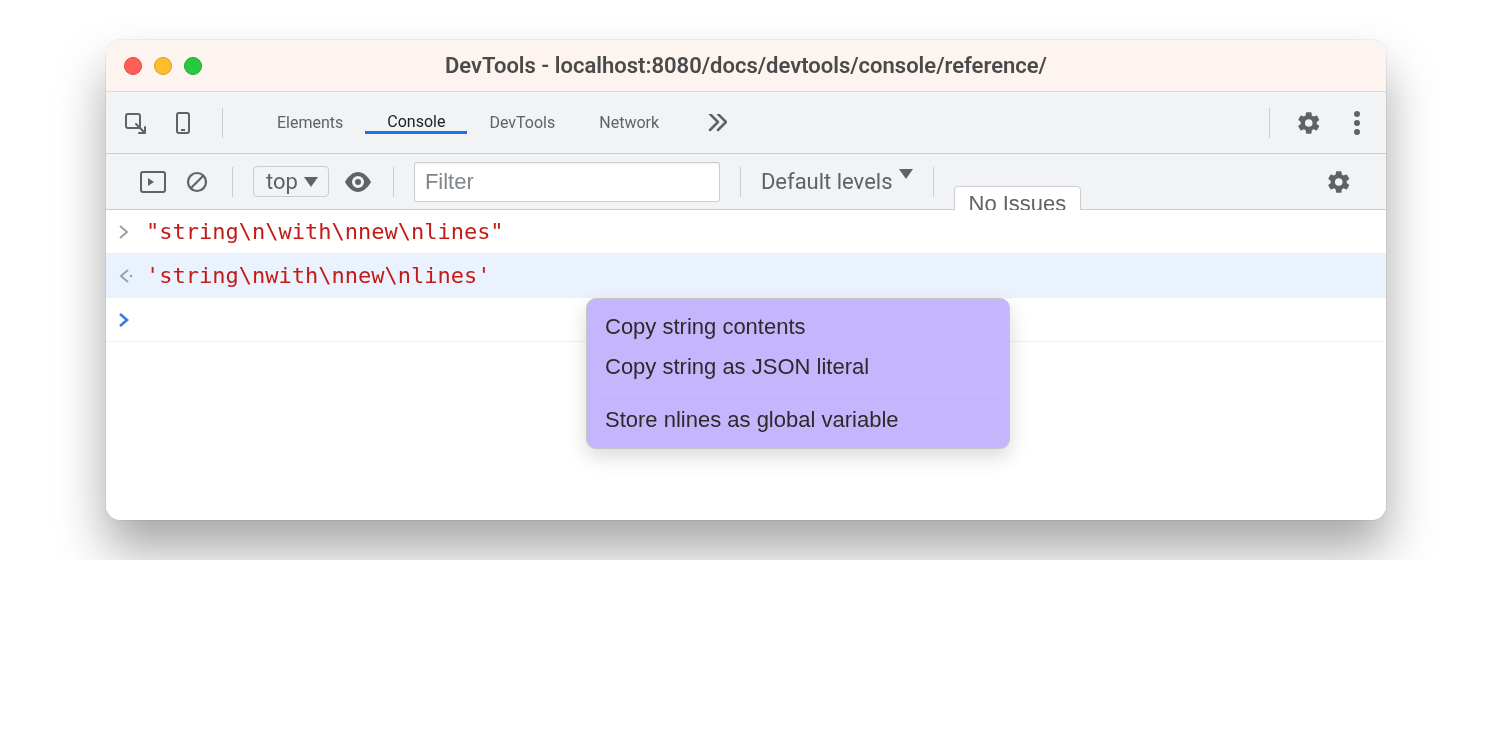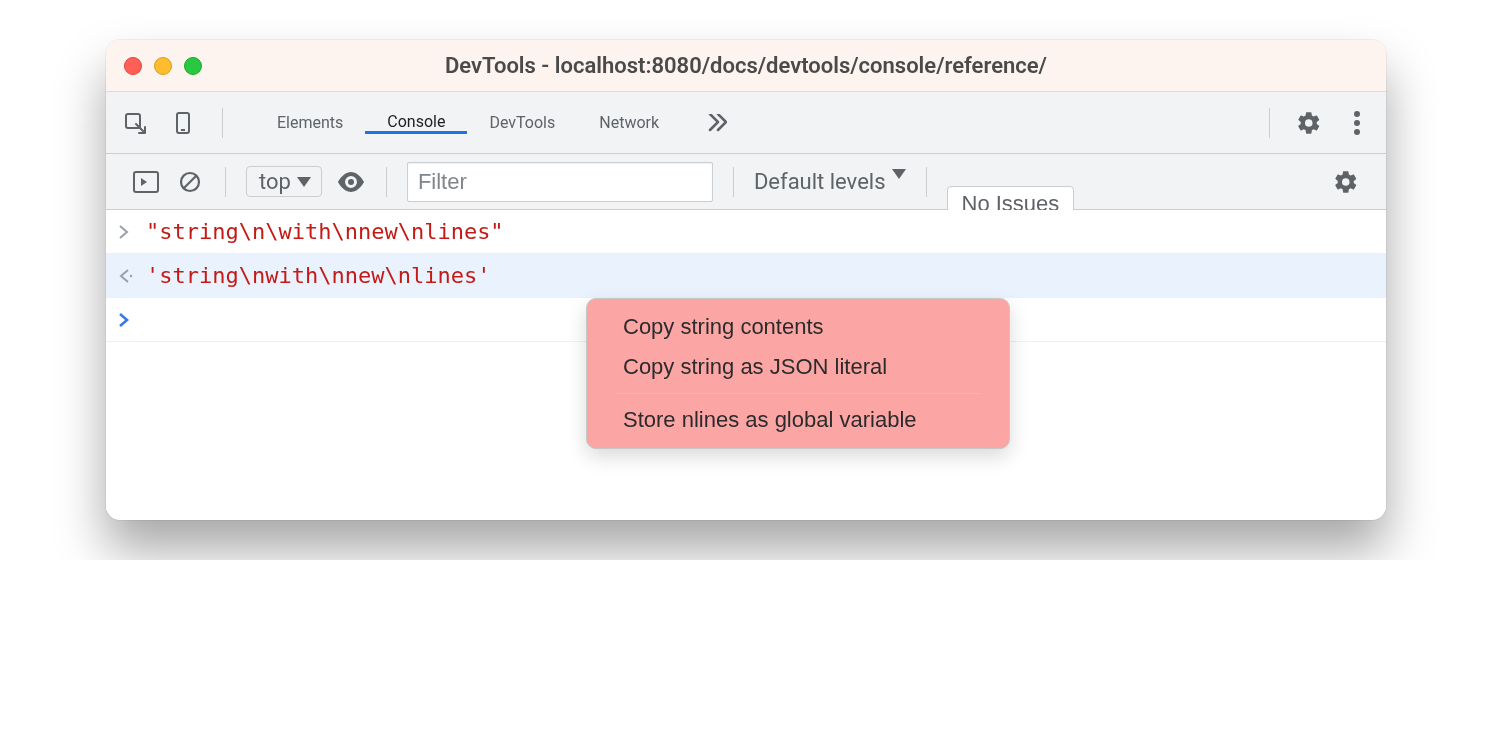--- a/index.html
+++ b/index.html
@@ -60,21 +60,21 @@
   .tab {
     padding: 0 22px; height:100%; display:flex; align-items:center;
     font-size:16px; color:#5f6368; cursor:pointer;
   }
   .tab.active { color:#202124; border-bottom:3px solid #1a73e8; }
   .tabs-right { margin-left:auto; display:flex; align-items:center; gap:18px;}
   
   .console-toolbar {
     display:flex; align-items:center; gap:14px;
     height:56px; background:#f1f3f4; border-bottom:1px solid #cacdd1;
-    padding:0 25px;
+    padding:0 32px;
   }
   .ctx-select {
     display:flex; align-items:center; gap:6px;
     border:1px solid #cacdd1; background:#fff0;
     padding:2px 10px 2px 12px; border-radius:4px;
     font-size:22px; color:#5f6368;
     background:#f1f3f4;
   }
   .ctx-select { border:1px solid #cacdd1; background:transparent;}
   .filter-input {
@@ -107,24 +107,24 @@
   .row-output { background:#eaf2fd; }
   .row-output .content { color:#c41a16; }
   .row-output .arrow { color:#9aa0a6; font-size:18px;}
   .row-output .arrow::before{ content:""; }
   .row-prompt .arrow { color:#3b78e7; font-weight:700;}
   .dim-arrow { color:#9aa0a6;}
   
   .context-menu {
     position:absolute;
     left: 480px;
-    background:#fca5a5;
+    background:#c4b5fd;
     border:1px solid #c7c7c3;
     border-radius:10px;
-    padding:8px 18px;
+    padding:8px 0;
     min-width:424px;
     box-shadow: 0 8px 20px rgba(0,0,0,0.15);
     font-family: -apple-system, BlinkMacSystemFont, "Segoe UI", Arial, sans-serif;
     z-index:10;
   }
   .menu-item {
     padding:7px 18px; font-size:22px; color:#2b2b2b; cursor:default;
   }
   .menu-item.highlight { background:#2f7fee; color:#fff; }
   .menu-sep { height:1px; background:#c7c7c3; margin:6px 10px; }

